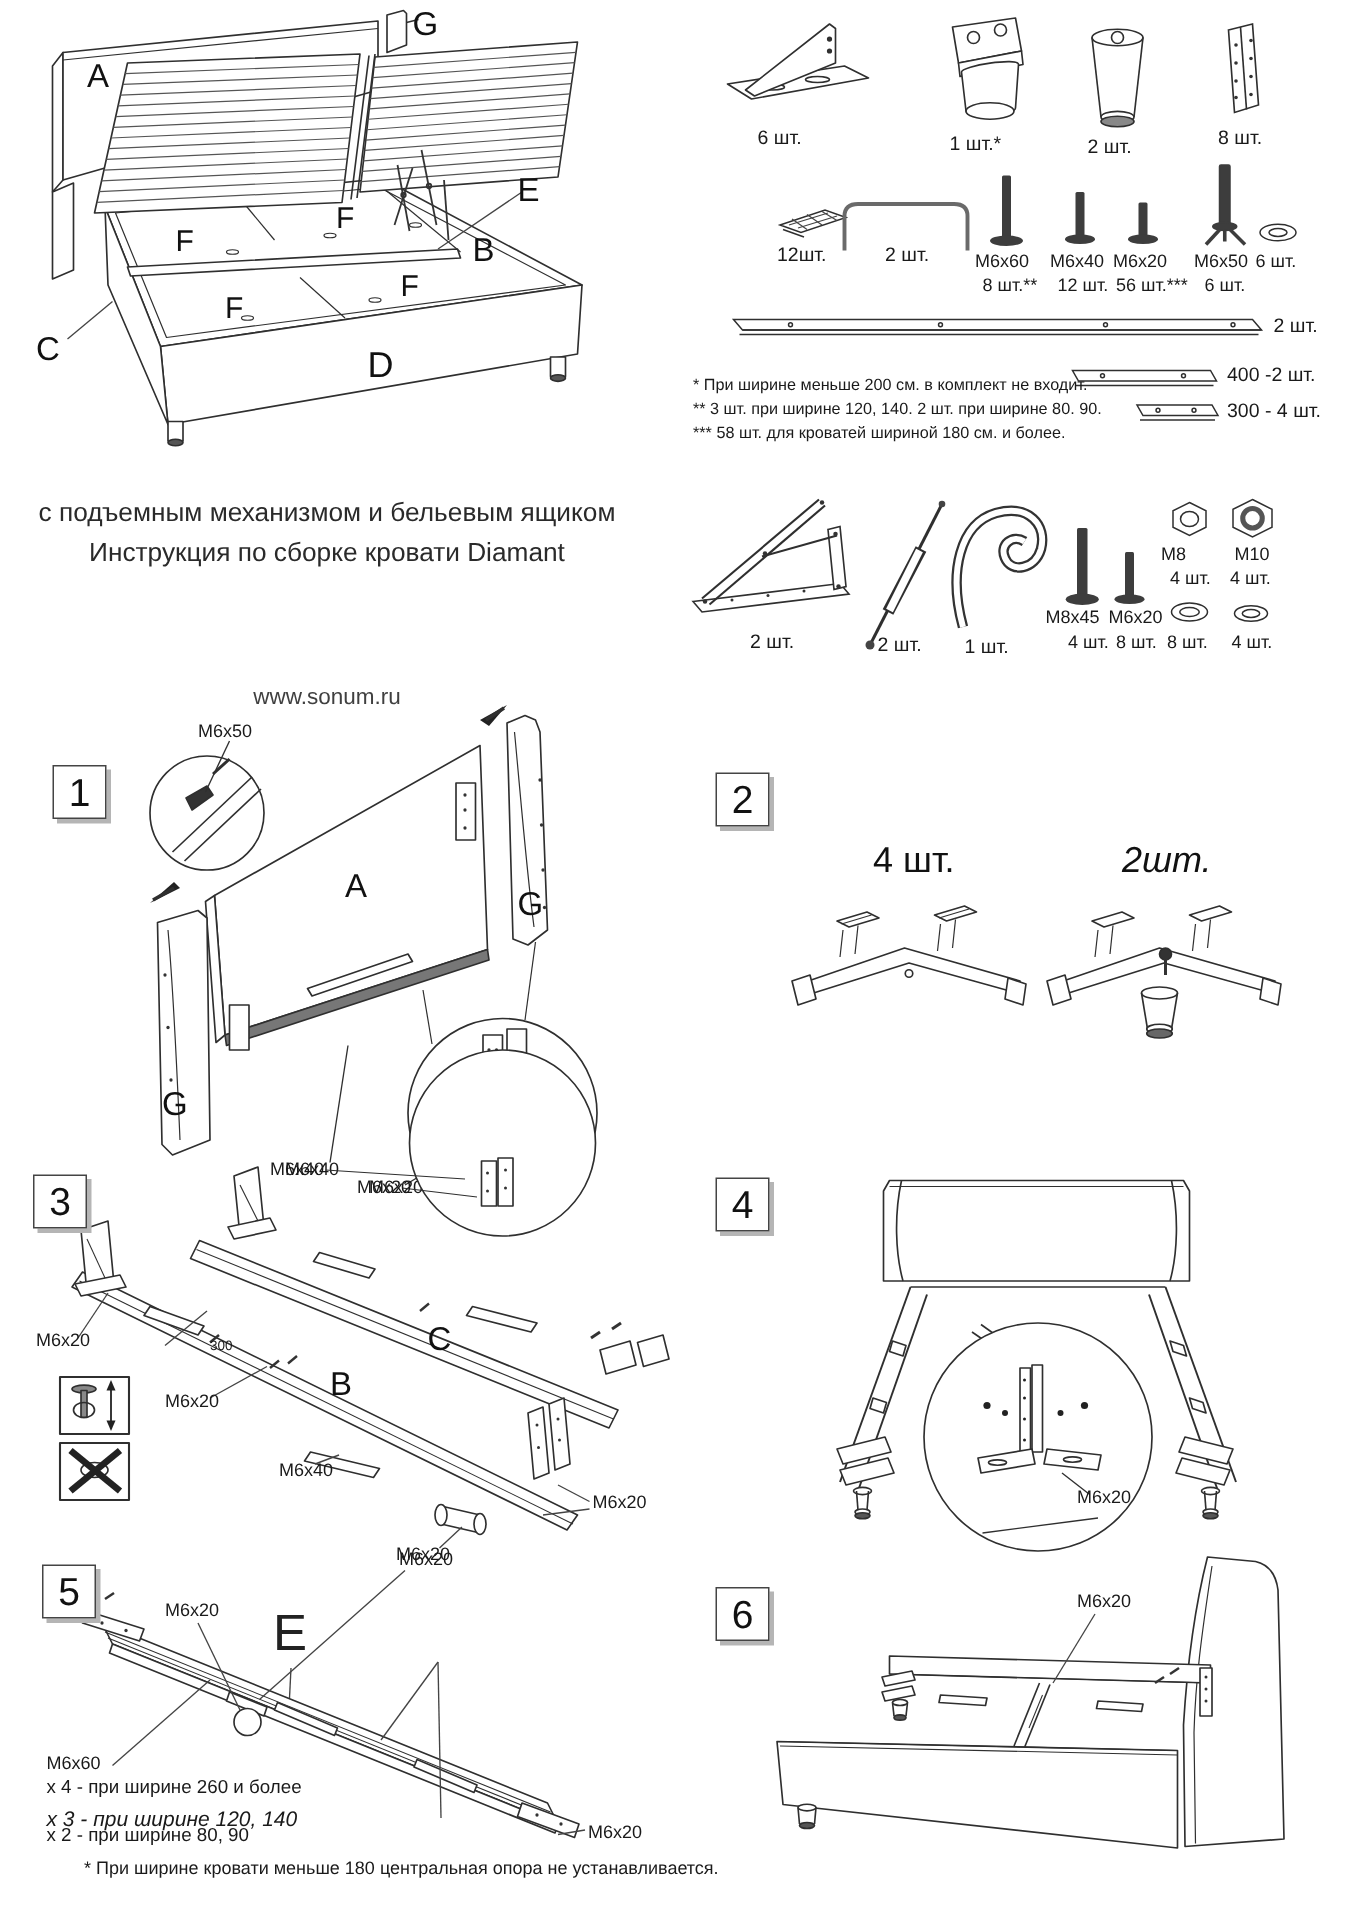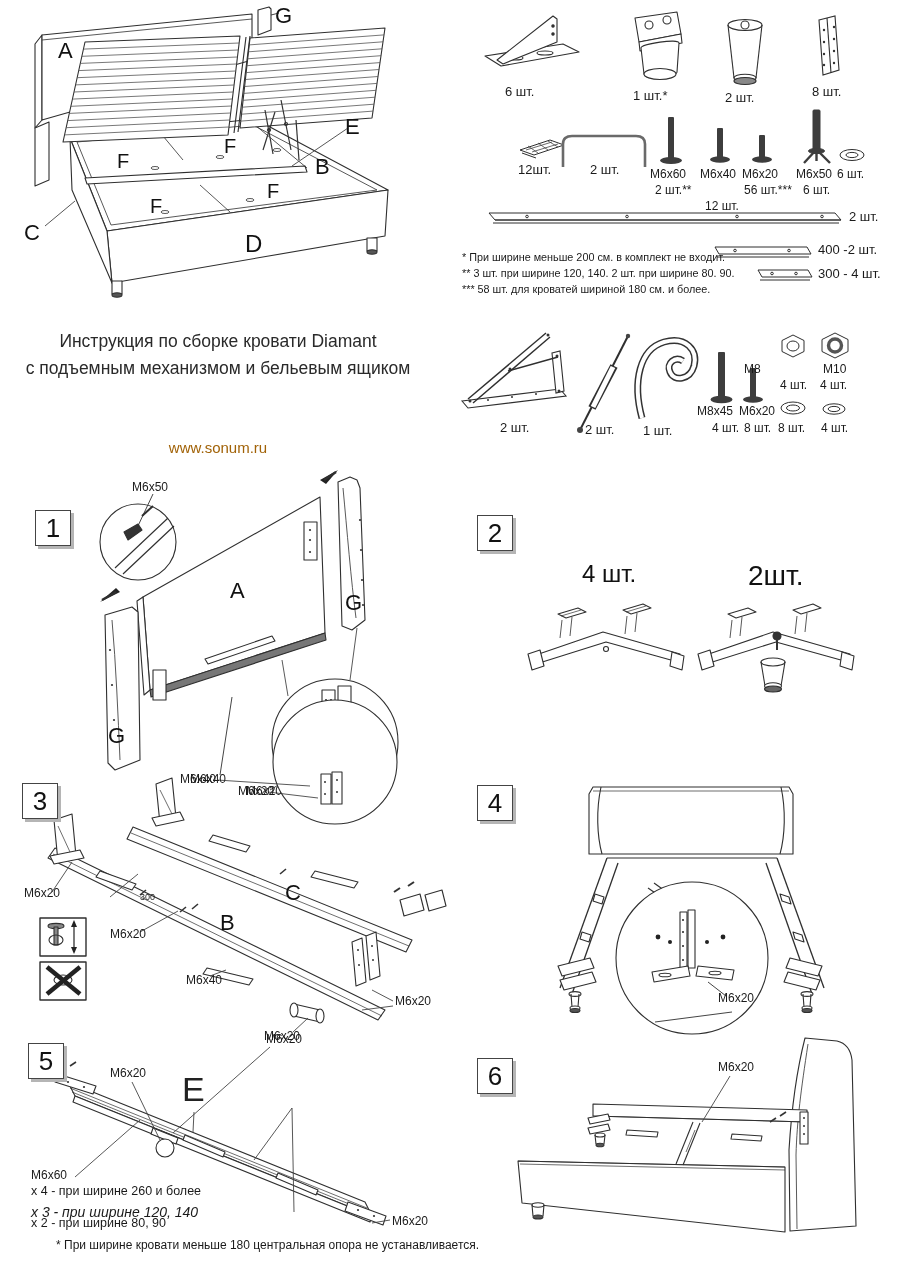--- a/index.html
+++ b/index.html
@@ -9,21 +9,21 @@
   .lbl{position:absolute;font-size:12px;white-space:nowrap;color:#1a1a1a;}
   .sm{font-size:9px;margin-left:44px;}
   .qty{position:absolute;font-size:13px;white-space:nowrap;color:#1a1a1a;}
   .big{position:absolute;font-size:22px;color:#111;white-space:nowrap;}
   .hugeletter{position:absolute;font-size:34px;color:#222;}
   .stepnum{position:absolute;width:34px;height:34px;border:1.6px solid #444;background:#fff;
            box-shadow:3px 3px 0 #b5b5b5;font-size:26px;display:flex;align-items:center;
            justify-content:center;color:#111;}
   .title{position:absolute;left:8px;top:328px;width:420px;text-align:center;
          font-size:17.5px;line-height:27px;color:#2a2a2a;}
-  .site{position:absolute;left:8px;top:439px;width:420px;text-align:center;font-size:15px;color:#a16207;}
+  .site{position:absolute;left:8px;top:456px;width:420px;text-align:center;font-size:15px;color:#404040;}
   .note{position:absolute;font-size:10.8px;line-height:15.8px;white-space:nowrap;color:#1a1a1a;}
   .rightblock{position:absolute;left:150px;top:22px;width:250px;text-align:right;
               font-size:12.3px;line-height:15.3px;color:#1a1a1a;}
   .foot{position:absolute;left:56px;top:1238px;font-size:12px;color:#1a1a1a;white-space:nowrap;}
   svg{position:absolute;left:0;top:0;overflow:visible;}
   .step{position:absolute;}
 </style>
 </head>
 <body>
 
@@ -119,22 +119,22 @@
     <span class="big" style="left:300px;top:152px;">B</span>
     <span class="big" style="left:9px;top:218px;">C</span>
     <span class="big" style="left:230px;top:228px;font-size:24px;">D</span>
     <span class="big" style="left:102px;top:148px;font-size:20px;">F</span>
     <span class="big" style="left:209px;top:133px;font-size:20px;">F</span>
     <span class="big" style="left:135px;top:193px;font-size:20px;">F</span>
     <span class="big" style="left:252px;top:178px;font-size:20px;">F</span>
   </div>
 
   <div class="title">
+    <span style="display:block">с подъемным механизмом и бельевым ящиком</span>
     <span style="display:block">Инструкция по сборке кровати Diamant</span>
-    <span style="display:block">с подъемным механизмом и бельевым ящиком</span>
   </div>
   <div class="site">www.sonum.ru</div>
 
   <div class="abs" style="left:483px;top:10px;width:110px;height:60px;">
     <svg width="100" height="60" viewBox="0 0 100 60">
         <g stroke="#2f2f2f" stroke-width="1.1" fill="#fff" stroke-linejoin="round">
       <polygon points="2,46 80,34 96,42 18,56"></polygon>
       <ellipse cx="32" cy="48" rx="8" ry="2"></ellipse>
           <ellipse cx="62" cy="43" rx="8" ry="2"></ellipse>
       <polygon points="14,50 70,6 74,9 74,32 20,54"></polygon>
@@ -219,32 +219,32 @@
 
   <div class="abs" style="left:658px;top:117px;width:26px;height:50px;">
     <svg width="26" height="50" viewBox="0 0 26 50">
         <g fill="#3d3d3d">
       <rect x="10" y="0" width="6" height="42" rx="1"></rect>
           <ellipse cx="13" cy="43.5" rx="11" ry="3.5"></ellipse>
         </g>
       </svg>
   </div>
   <span class="lbl" style="left:650px;top:167px;">M6x60</span>
-  <span class="lbl" style="left:655px;top:183px;">2 шт.**</span>
+  <span class="lbl" style="left:655px;top:183px;">8 шт.**</span>
 
   <div class="abs" style="left:707px;top:128px;width:26px;height:40px;">
     <svg width="26" height="40" viewBox="0 0 26 40">
         <g fill="#3d3d3d">
       <rect x="10" y="0" width="6" height="30" rx="1"></rect>
           <ellipse cx="13" cy="31.5" rx="10" ry="3.2"></ellipse>
         </g>
       </svg>
   </div>
   <span class="lbl" style="left:700px;top:167px;">M6x40</span>
-  <span class="lbl" style="left:705px;top:183px;margin-top:16px;">12 шт.</span>
+  <span class="lbl" style="left:705px;top:183px;">12 шт.</span>
 
   <div class="abs" style="left:750px;top:135px;width:24px;height:33px;">
     <svg width="24" height="33" viewBox="0 0 24 33">
         <g fill="#3d3d3d">
       <rect x="9" y="0" width="6" height="23" rx="1"></rect>
           <ellipse cx="12" cy="24.5" rx="10" ry="3.2"></ellipse>
         </g>
       </svg>
   </div>
   <span class="lbl" style="left:742px;top:167px;">M6x20</span>
@@ -385,21 +385,21 @@
   <span class="lbl" style="left:744px;top:421px;">8 шт.</span>
 
   <div class="abs" style="left:780px;top:334px;width:26px;height:24px;">
     <svg width="26" height="24" viewBox="0 0 26 24">
         <g stroke="#2f2f2f" fill="#fff">
       <polygon points="13,1 24,6.5 24,17.5 13,23 2,17.5 2,6.5"></polygon>
       <ellipse cx="13" cy="12" rx="6" ry="5"></ellipse>
         </g>
       </svg>
   </div>
-  <span class="lbl" style="left:744px;top:362px;text-align:center;">M8</span>
+  <span class="lbl" style="left:774px;top:362px;text-align:center;">M8</span>
   <span class="lbl" style="left:780px;top:378px;">4 шт.</span>
 
   <div class="abs" style="left:820px;top:332px;width:30px;height:27px;">
     <svg width="30" height="27" viewBox="0 0 30 27">
         <g stroke="#2f2f2f" fill="#fff">
       <polygon points="15,1 28,7.5 28,19.5 15,26 2,19.5 2,7.5"></polygon>
       <circle cx="15" cy="13.5" r="6.5" stroke-width="3.4" stroke="#555" fill="#fff"></circle>
         </g>
       </svg>
   </div>
@@ -545,21 +545,21 @@
 
         <ellipse cx="313" cy="172" rx="12" ry="4"></ellipse>
         <line x1="301" y1="172" x2="305" y2="196"></line>
           <line x1="325" y1="172" x2="321" y2="196"></line>
         <ellipse cx="313" cy="196" rx="8.5" ry="3.2"></ellipse>
         <ellipse cx="313" cy="199" rx="8.5" ry="3" fill="#666"></ellipse>
       </g>
     </svg>
     <div class="stepnum" style="left:17px;top:25px;">2</div>
     <span class="big" style="left:122px;top:70px;font-size:24px;">4 шт.</span>
-    <span class="big" style="left:288px;top:70px;font-size:28px;">2шт.</span>
+    <span class="big" style="left:288px;top:70px;font-size:24px;font-style:italic;">2шт.</span>
   </div>
 
   <div class="step" style="left:10px;top:770px;width:460px;height:280px;">
     <svg width="460" height="280" viewBox="0 0 460 280">
       <g stroke="#2f2f2f" stroke-width="1.1" fill="#fff" stroke-linejoin="round">
 
         <circle cx="325" cy="-8" r="62"></circle>
         <rect x="322" y="2" width="10" height="32"></rect>
         <rect x="311" y="4" width="10" height="30"></rect>
         <g fill="#333" stroke="none">

